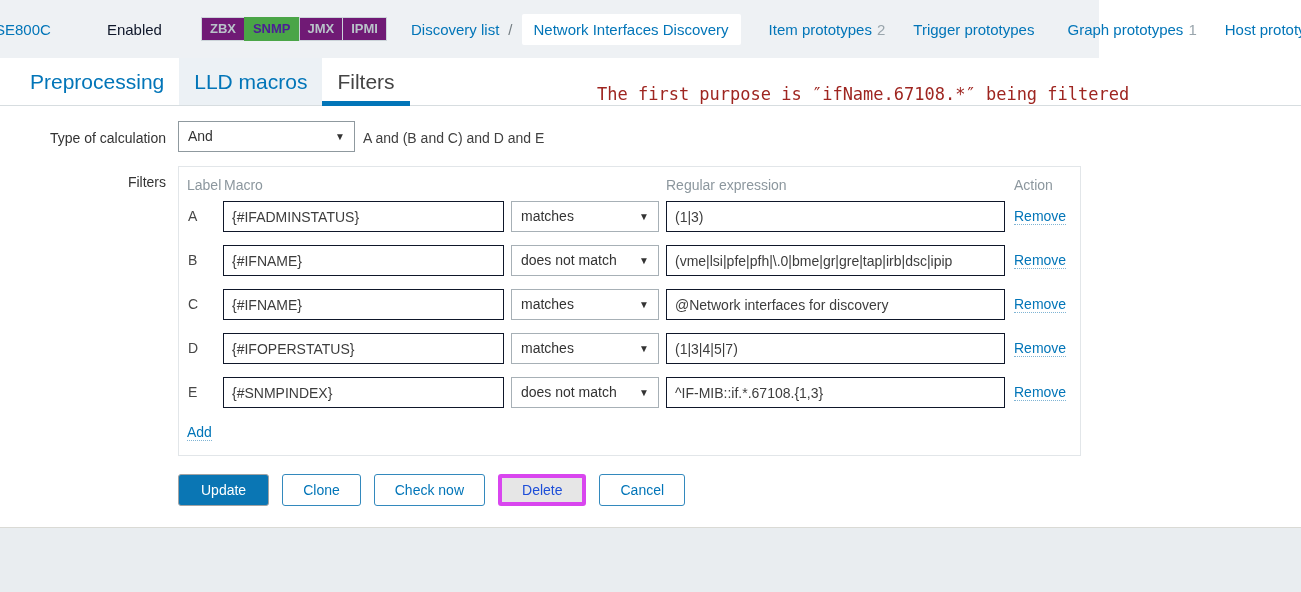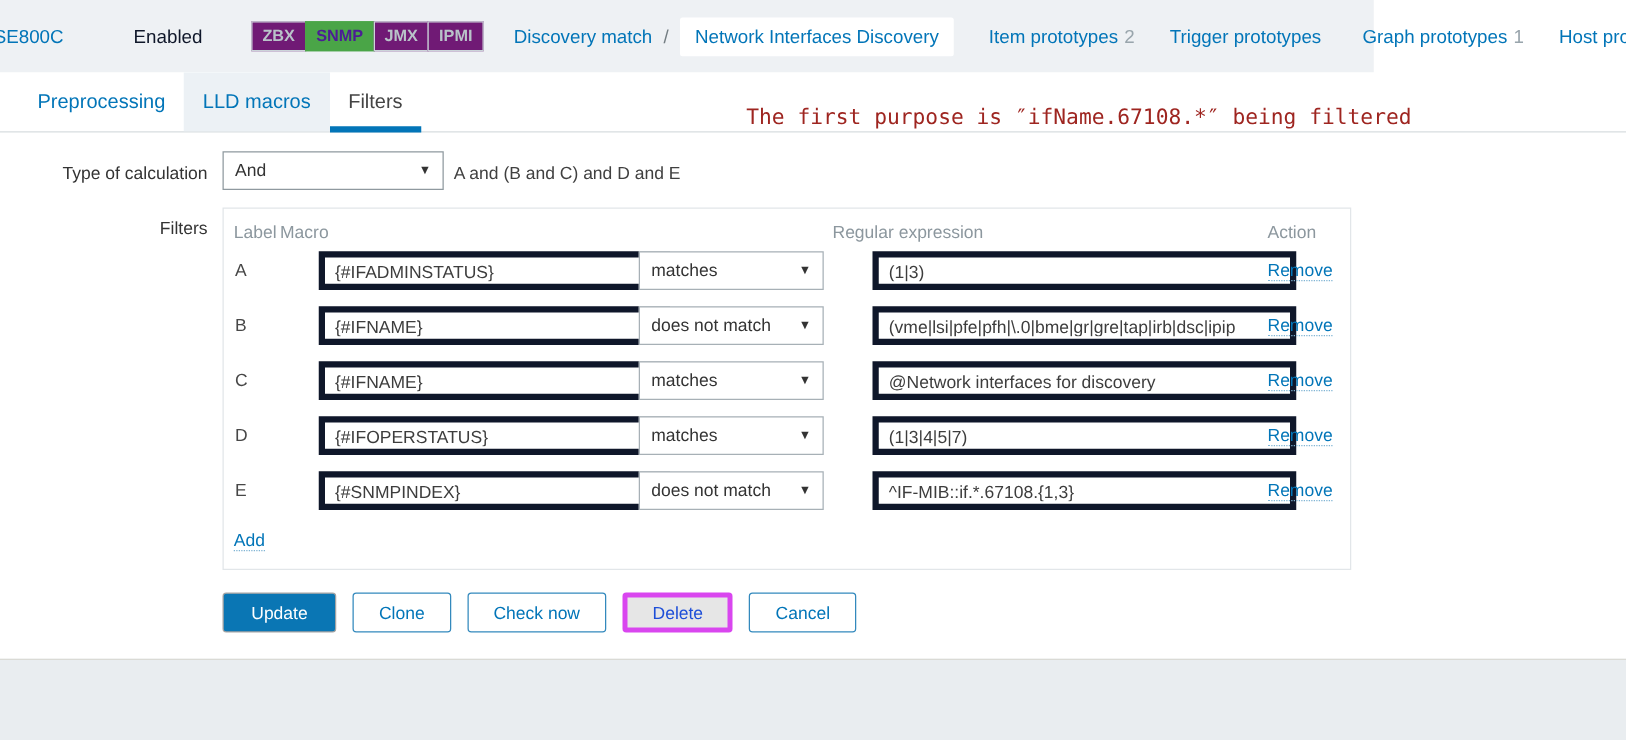--- a/index.html
+++ b/index.html
@@ -36,21 +36,21 @@
     padding: 7px 12px; border-radius: 2px;
   }
   .nav-item { color: #0275b8; margin-left: 28px; }
   .nav-item:first-of-type { margin-left: 16px; }
   .nav-count { color: #99a5ac; margin-left: 5px; }
 
   
   .tabrow {
     position: absolute; top: 58px; left: 0; width: 1301px; height: 48px;
     background: #fff; border-bottom: 1px solid #d7dde0;
-    display: flex; padding-left: 15px; font-size: 16px;
+    display: flex; padding-left: 15px; font-size: 21px;
   }
   .tab { line-height: 47px; height: 47px; padding: 0 15px; color: #0275b8; }
   .tab.hl { background: #ecf1f5; }
   .tab.active { color: #444; position: relative; }
   .tab.active::after {
     content: ""; position: absolute; left: 0; right: 0; bottom: -1px;
     height: 5px; background: #0275b8;
   }
 
   
@@ -82,23 +82,23 @@
   }
   .th { position: absolute; color: #8c979e; top: 10px; }
   .th-label { left: 8px; }
   .th-macro { left: 45px; }
   .th-regex { left: 487px; }
   .th-action { left: 835px; }
 
   .frow .row-letter { position: absolute; left: 9px; color: #474747; }
   .frow input {
     position: absolute; height: 31px;
-    border: 5px solid #0f172a; background: #fff; color: #3d3d3d;
+    border: 1px solid #0f172a; background: #fff; color: #3d3d3d;
     font-family: "Liberation Sans", sans-serif; font-size: 14px;
-    padding: 0 8px; outline: none; margin-left: 32px;
+    padding: 0 8px; outline: none;
   }
   .frow .macro-input { left: 44px; width: 281px; }
   .frow .regex-input { left: 487px; width: 339px; }
   .op-select {
     position: absolute; left: 332px; width: 148px; height: 31px;
     background: #fff; border: 1px solid #a7b0b6;
     line-height: 29px; padding-left: 9px; color: #333;
   }
   .dotted-link {
     color: #0275b8;
@@ -133,21 +133,21 @@
 
 <div class="topbar">
   <span class="hostname">SE800C</span>
   <span class="host-status">Enabled</span>
   <div class="badges">
     <span class="badge">ZBX</span>
     <span class="badge active">SNMP</span>
     <span class="badge">JMX</span>
     <span class="badge">IPMI</span>
   </div>
-  <span class="bc-link">Discovery match</span>
+  <span class="bc-link">Discovery list</span>
   <span class="bc-sep">/</span>
   <span class="bc-current">Network Interfaces Discovery</span>
   <span class="nav-item"><span>Item prototypes</span><span class="nav-count">2</span></span>
   <span class="nav-item"><span>Trigger prototypes</span><span class="nav-count"></span></span>
   <span class="nav-item"><span>Graph prototypes</span><span class="nav-count">1</span></span>
   <span class="nav-item"><span>Host prototypes</span><span class="nav-count"></span></span>
 </div>
 
 <div class="tabrow">
   <span class="tab">Preprocessing</span>

